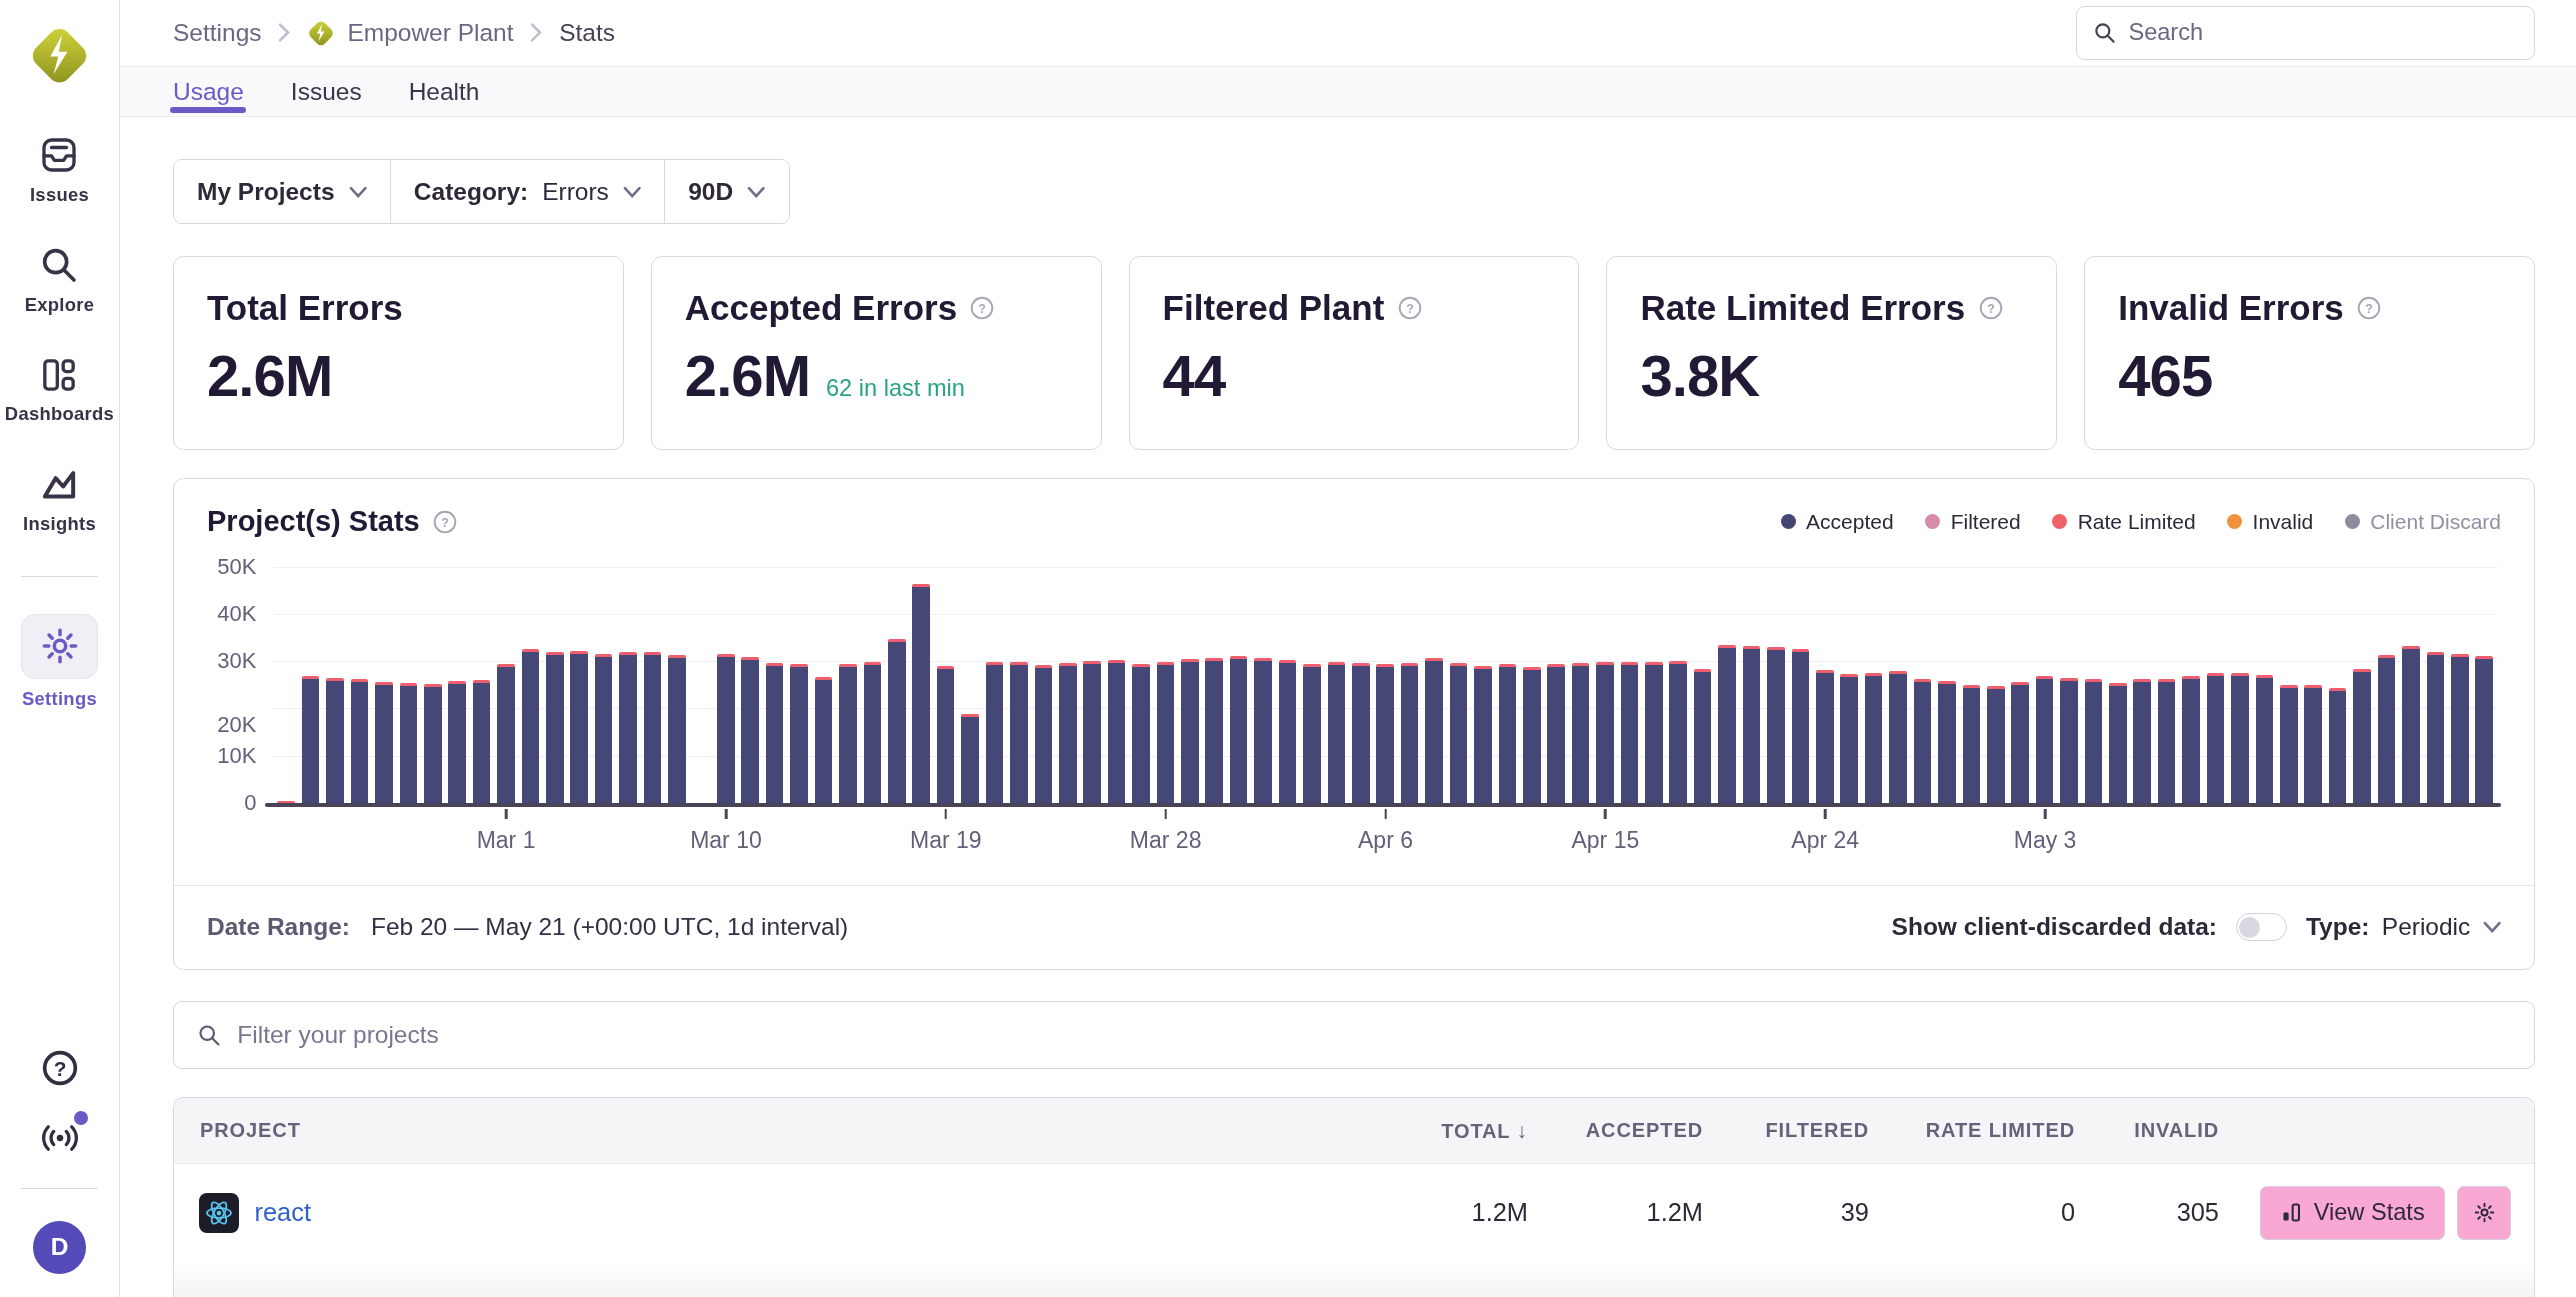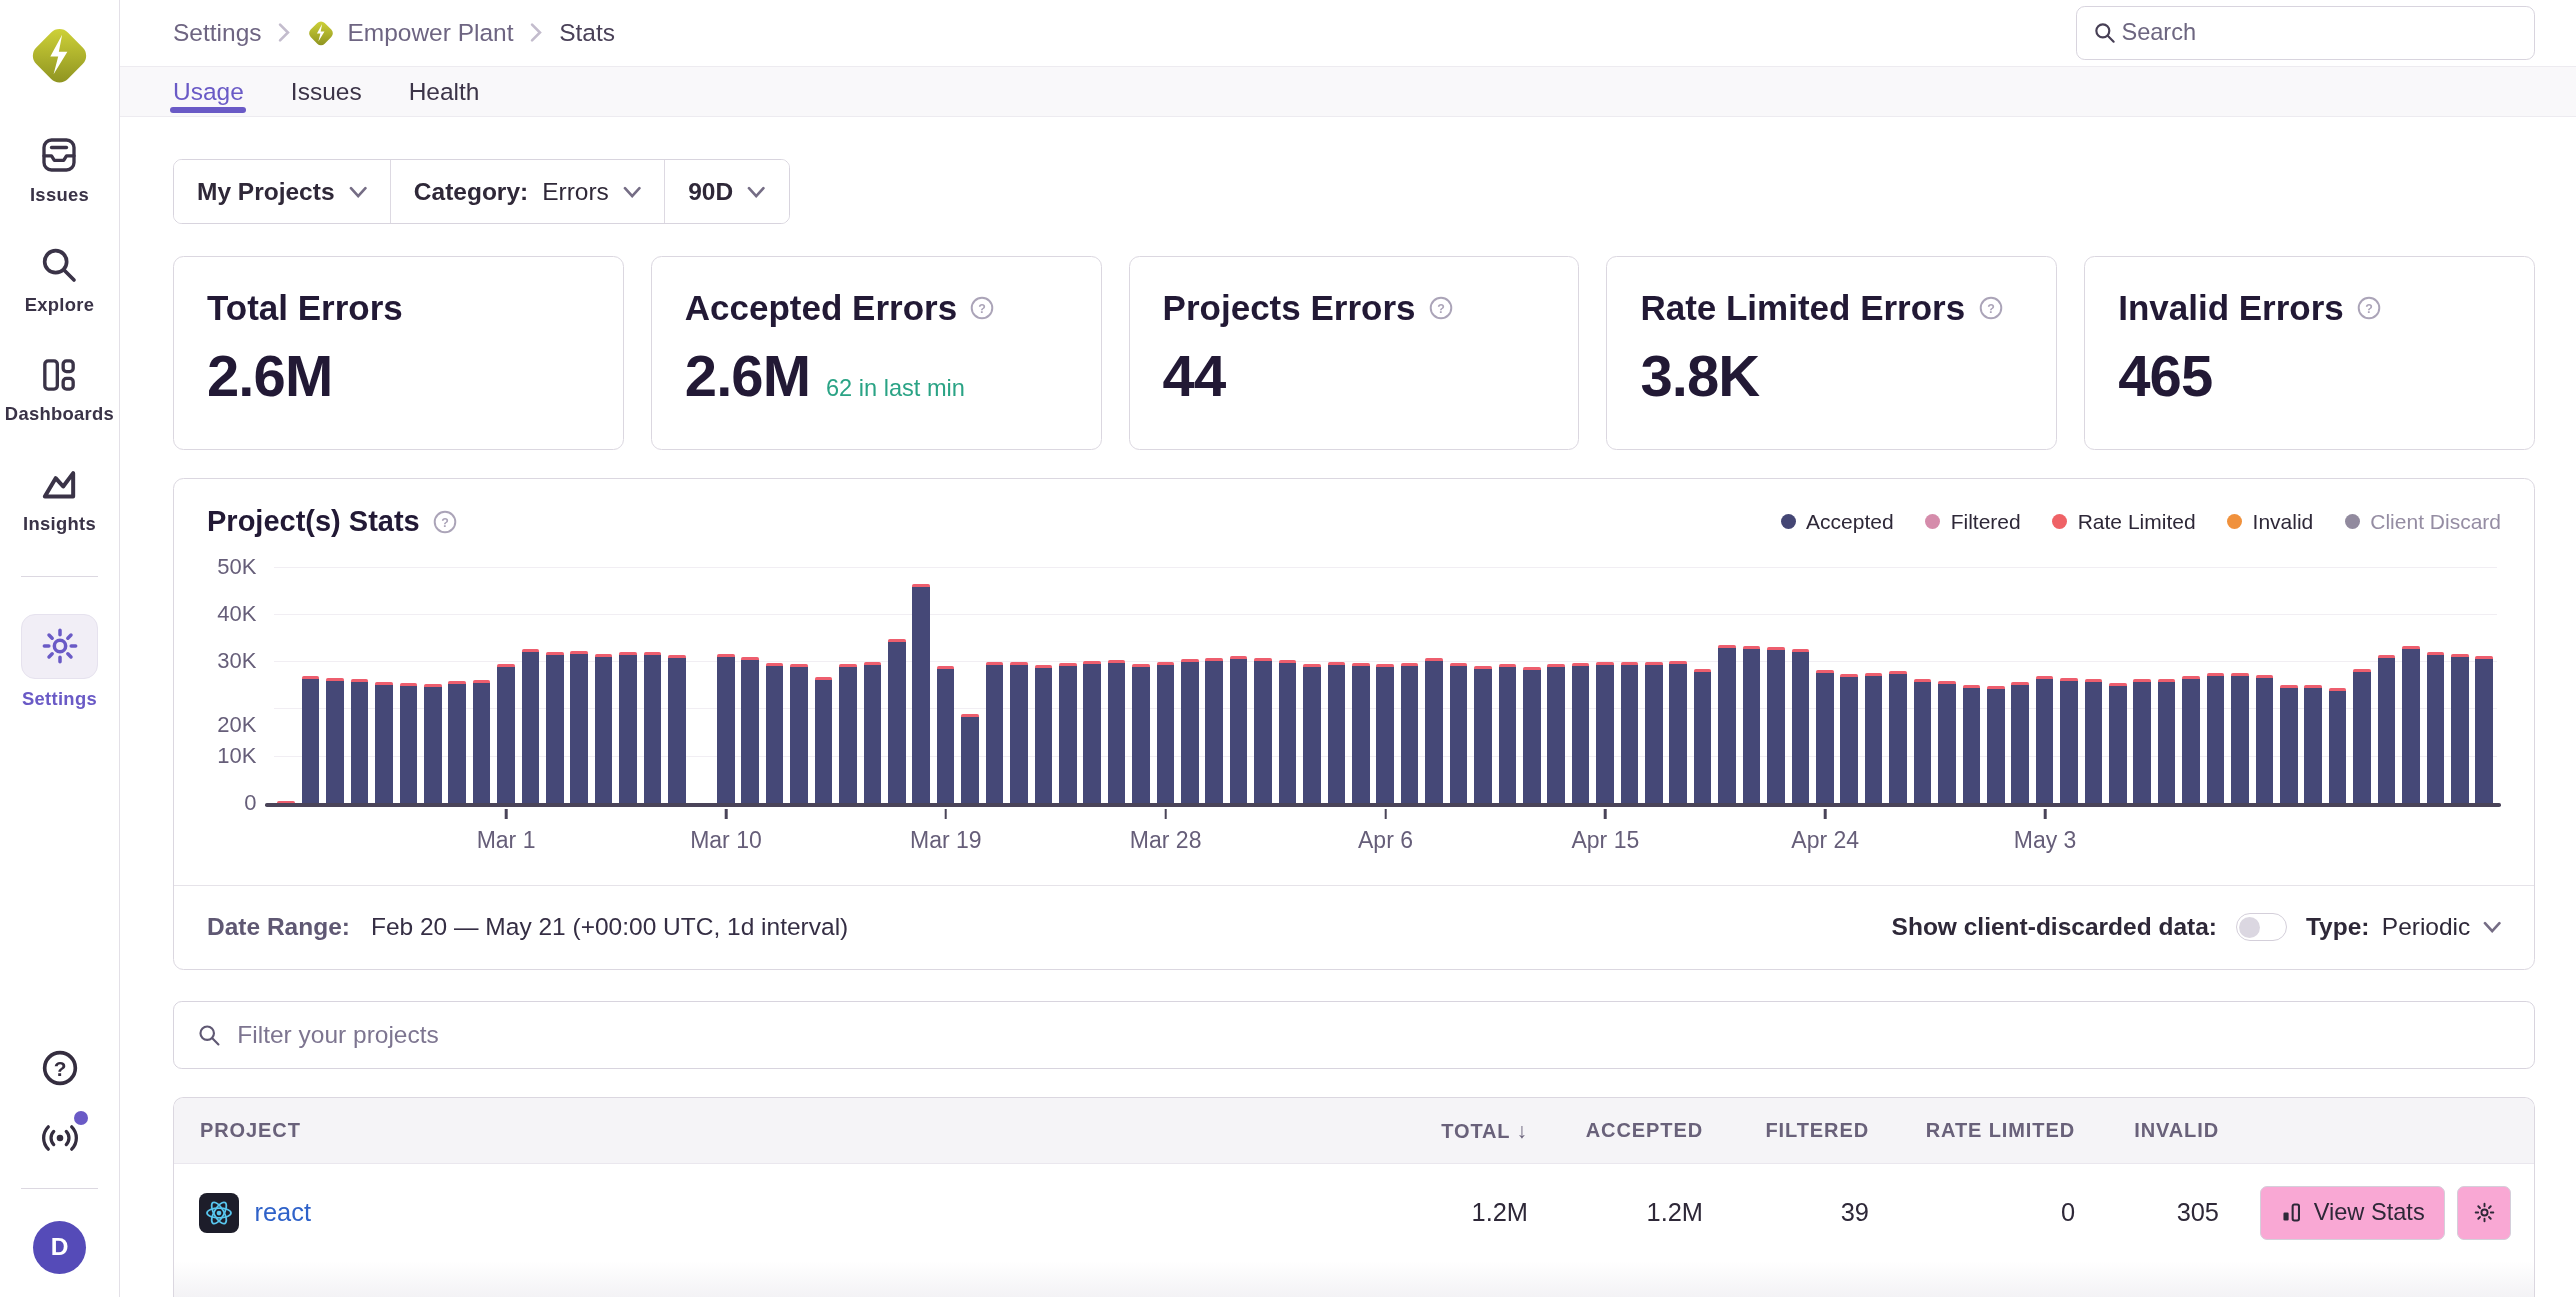--- a/index.html
+++ b/index.html
@@ -38,21 +38,21 @@
   .topbar { height:91px; display:flex; align-items:center; justify-content:space-between;
             padding:0 41px 0 53px; }
   .breadcrumb { display:flex; align-items:center; gap:15.8px; font-size:24.5px; color:#6e6582; }
   .bc-link { cursor:pointer; }
   .bc-sep { color:#c3bccd; }
   .bc-sep svg { width:14px; height:21px; }
   .bc-project { display:flex; align-items:center; gap:12.3px; }
   .bc-mini-logo { width:28px; height:31.5px; }
   .bc-current { color:#4a4158; }
   .search-box { width:459px; height:54px; border:1.8px solid #d8d4de; border-radius:8.8px;
-                display:flex; align-items:center; gap:5px; padding:0 15.8px; }
+                display:flex; align-items:center; gap:12px; padding:0 15.8px; }
   .search-box svg { width:23.6px; height:23.6px; color:#473f55; flex:0 0 auto; }
   .search-box input { border:none; outline:none; font-size:23.6px; width:100%;
                       color:#3a3347; font-family:inherit; }
   .search-box input::placeholder { color:#6d6680; }
 
   .tabband { background:#f9f8fa; border-top:0.9px solid #edebf0; border-bottom:0.9px solid #edebf0;
              height:67px; display:flex; gap:47px; padding:4px 53px; }
   .tab { position:relative; display:flex; align-items:center; font-size:24.5px;
          color:#3c3448; cursor:pointer; }
   .tab.active { color:#6a5ac6; }
@@ -346,21 +346,21 @@
               </svg>
           </span>
         </div>
         <div class="card-value-row">
           <span class="card-value">2.6M</span>
           <span class="card-sub">62 in last min</span>
         </div>
       </div>
       <div class="card">
         <div class="card-title-row">
-          <span class="card-title">Projects Errors</span>
+          <span class="card-title">Filtered Plant</span>
           <span class="info">
             <svg viewBox="0 0 24 24" fill="none" stroke="currentColor" stroke-width="1.8">
                 <circle cx="12" cy="12" r="9.5"></circle>
                 <text x="12" y="16.2" text-anchor="middle" font-size="11.5" font-weight="700" fill="currentColor" stroke="none">?</text>
               </svg>
           </span>
         </div>
         <div class="card-value-row">
           <span class="card-value">44</span>
         </div>

